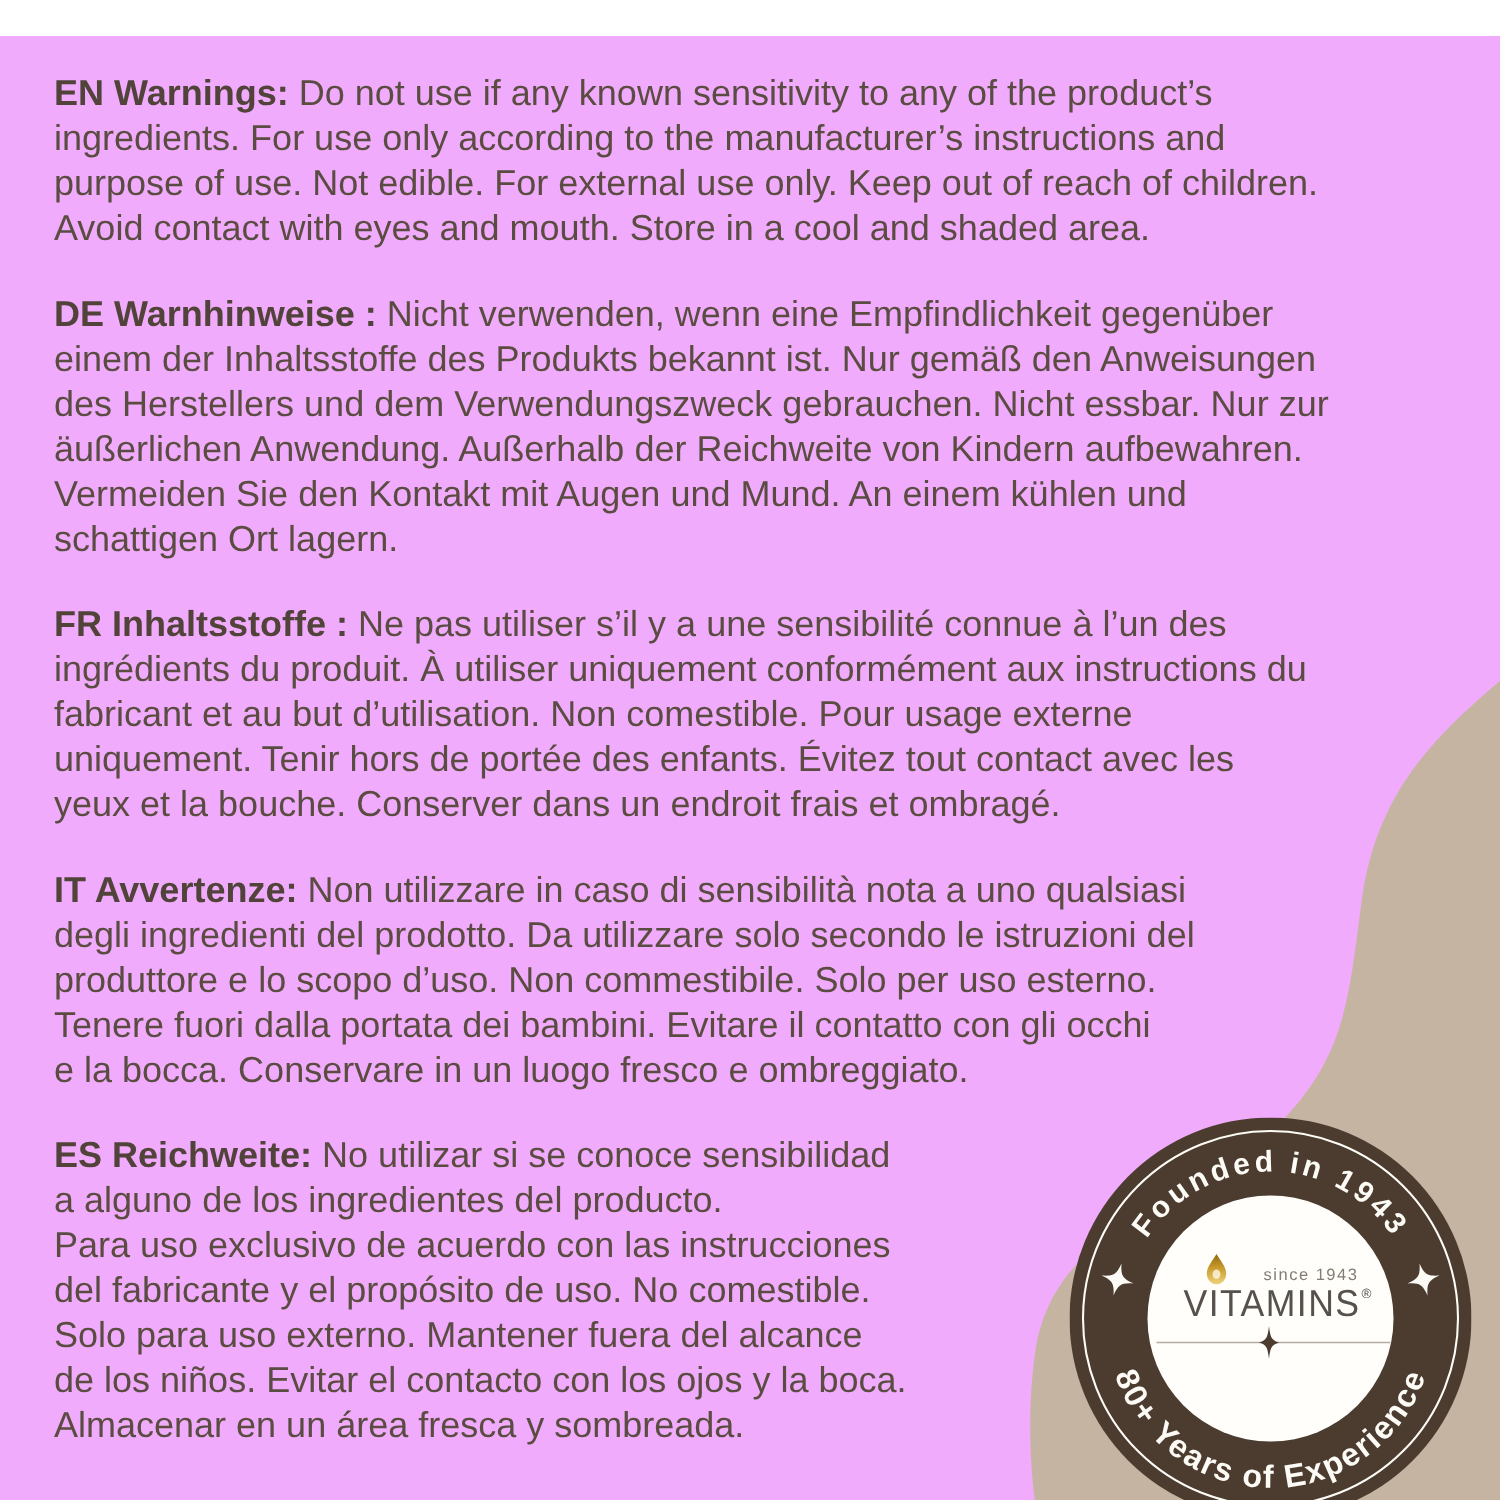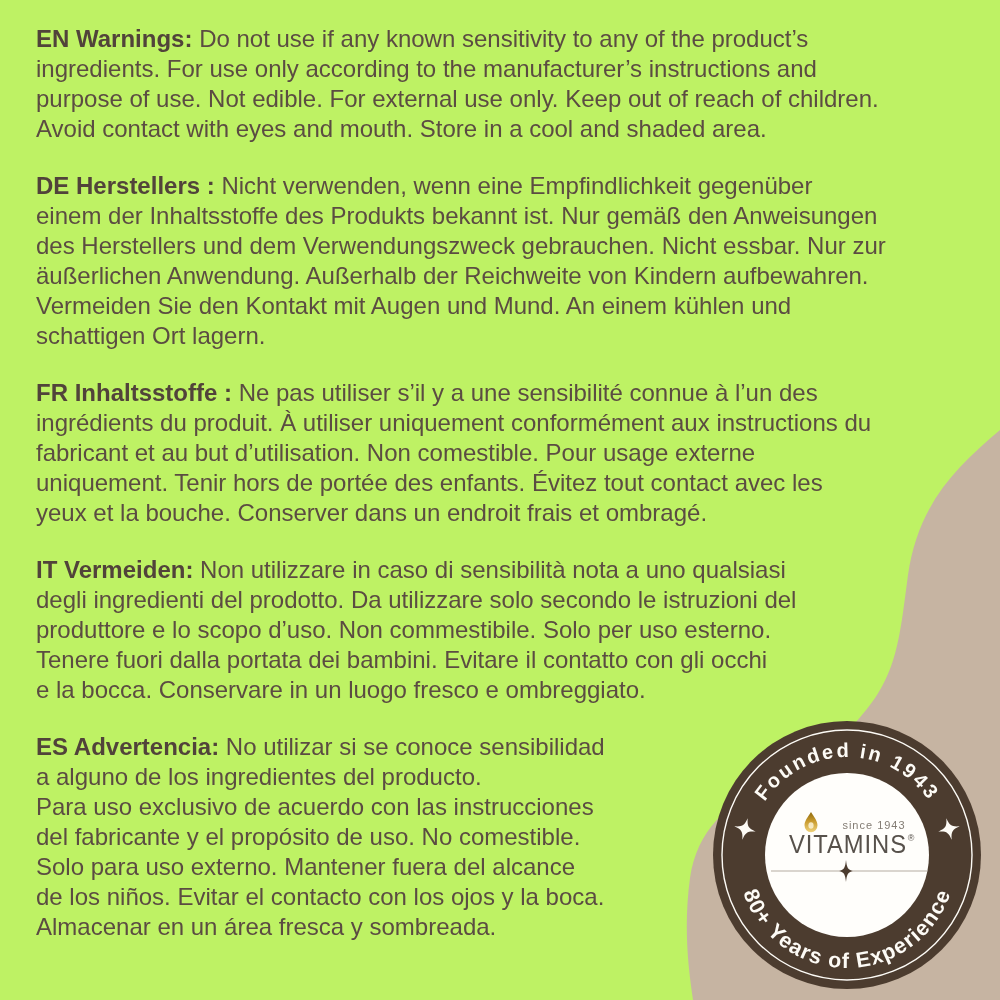--- a/index.html
+++ b/index.html
@@ -1,18 +1,18 @@
 <!DOCTYPE html>
 <html><head>
 <meta charset="utf-8">
 <style>
   html,body{margin:0;padding:0;}
   body{width:1000px;height:1000px;overflow:hidden;position:relative;
        font-family:"Liberation Sans","DejaVu Sans",sans-serif;}
-  .page{position:absolute;inset:0;background:#bef264;}
+  .page{position:absolute;inset:0;background:#f0abfc;margin-top:24px;}
   .blob-svg{position:absolute;inset:0;pointer-events:none;}
   .content{position:absolute;left:36px;top:24px;width:946px;}
   p.warn{margin:0 0 27px 0;font-size:24px;line-height:30px;color:#5B4C42;}
   p.warn strong{font-weight:700;color:#51433A;}
   p.warn .body{white-space:pre;}
   .badge-svg{position:absolute;left:713px;top:721px;width:268px;height:268px;}
   .badge-label{font-weight:700;}
 </style>
 </head>
 <body>
@@ -23,37 +23,37 @@
     <path d="M 1000,430 C 955,468 918,505 908,575 C 899,643 897,678 856,722
              C 798,782 703,788 690,878 C 683,930 689,972 693,1000
              L 1000,1000 Z" fill="#C6B4A2"></path>
   </svg>
 
   <div class="content">
     <p class="warn"><strong>EN Warnings: </strong><span class="body">Do not use if any known sensitivity to any of the product’s
 ingredients. For use only according to the manufacturer’s instructions and
 purpose of use. Not edible. For external use only. Keep out of reach of children.
 Avoid contact with eyes and mouth. Store in a cool and shaded area.</span></p>
-    <p class="warn"><strong>DE Herstellers : </strong><span class="body">Nicht verwenden, wenn eine Empfindlichkeit gegenüber
+    <p class="warn"><strong>DE Warnhinweise : </strong><span class="body">Nicht verwenden, wenn eine Empfindlichkeit gegenüber
 einem der Inhaltsstoffe des Produkts bekannt ist. Nur gemäß den Anweisungen
 des Herstellers und dem Verwendungszweck gebrauchen. Nicht essbar. Nur zur
 äußerlichen Anwendung. Außerhalb der Reichweite von Kindern aufbewahren.
 Vermeiden Sie den Kontakt mit Augen und Mund. An einem kühlen und
 schattigen Ort lagern.</span></p>
     <p class="warn"><strong>FR Inhaltsstoffe : </strong><span class="body">Ne pas utiliser s’il y a une sensibilité connue à l’un des
 ingrédients du produit. À utiliser uniquement conformément aux instructions du
 fabricant et au but d’utilisation. Non comestible. Pour usage externe
 uniquement. Tenir hors de portée des enfants. Évitez tout contact avec les
 yeux et la bouche. Conserver dans un endroit frais et ombragé.</span></p>
-    <p class="warn"><strong>IT Vermeiden: </strong><span class="body">Non utilizzare in caso di sensibilità nota a uno qualsiasi
+    <p class="warn"><strong>IT Avvertenze: </strong><span class="body">Non utilizzare in caso di sensibilità nota a uno qualsiasi
 degli ingredienti del prodotto. Da utilizzare solo secondo le istruzioni del
 produttore e lo scopo d’uso. Non commestibile. Solo per uso esterno.
 Tenere fuori dalla portata dei bambini. Evitare il contatto con gli occhi
 e la bocca. Conservare in un luogo fresco e ombreggiato.</span></p>
-    <p class="warn"><strong>ES Advertencia: </strong><span class="body">No utilizar si se conoce sensibilidad
+    <p class="warn"><strong>ES Reichweite: </strong><span class="body">No utilizar si se conoce sensibilidad
 a alguno de los ingredientes del producto.
 Para uso exclusivo de acuerdo con las instrucciones
 del fabricante y el propósito de uso. No comestible.
 Solo para uso externo. Mantener fuera del alcance
 de los niños. Evitar el contacto con los ojos y la boca.
 Almacenar en un área fresca y sombreada.</span></p>
   </div>
 
   <svg class="badge-svg" viewBox="-134 -134 268 268" aria-hidden="true">
     <defs>

